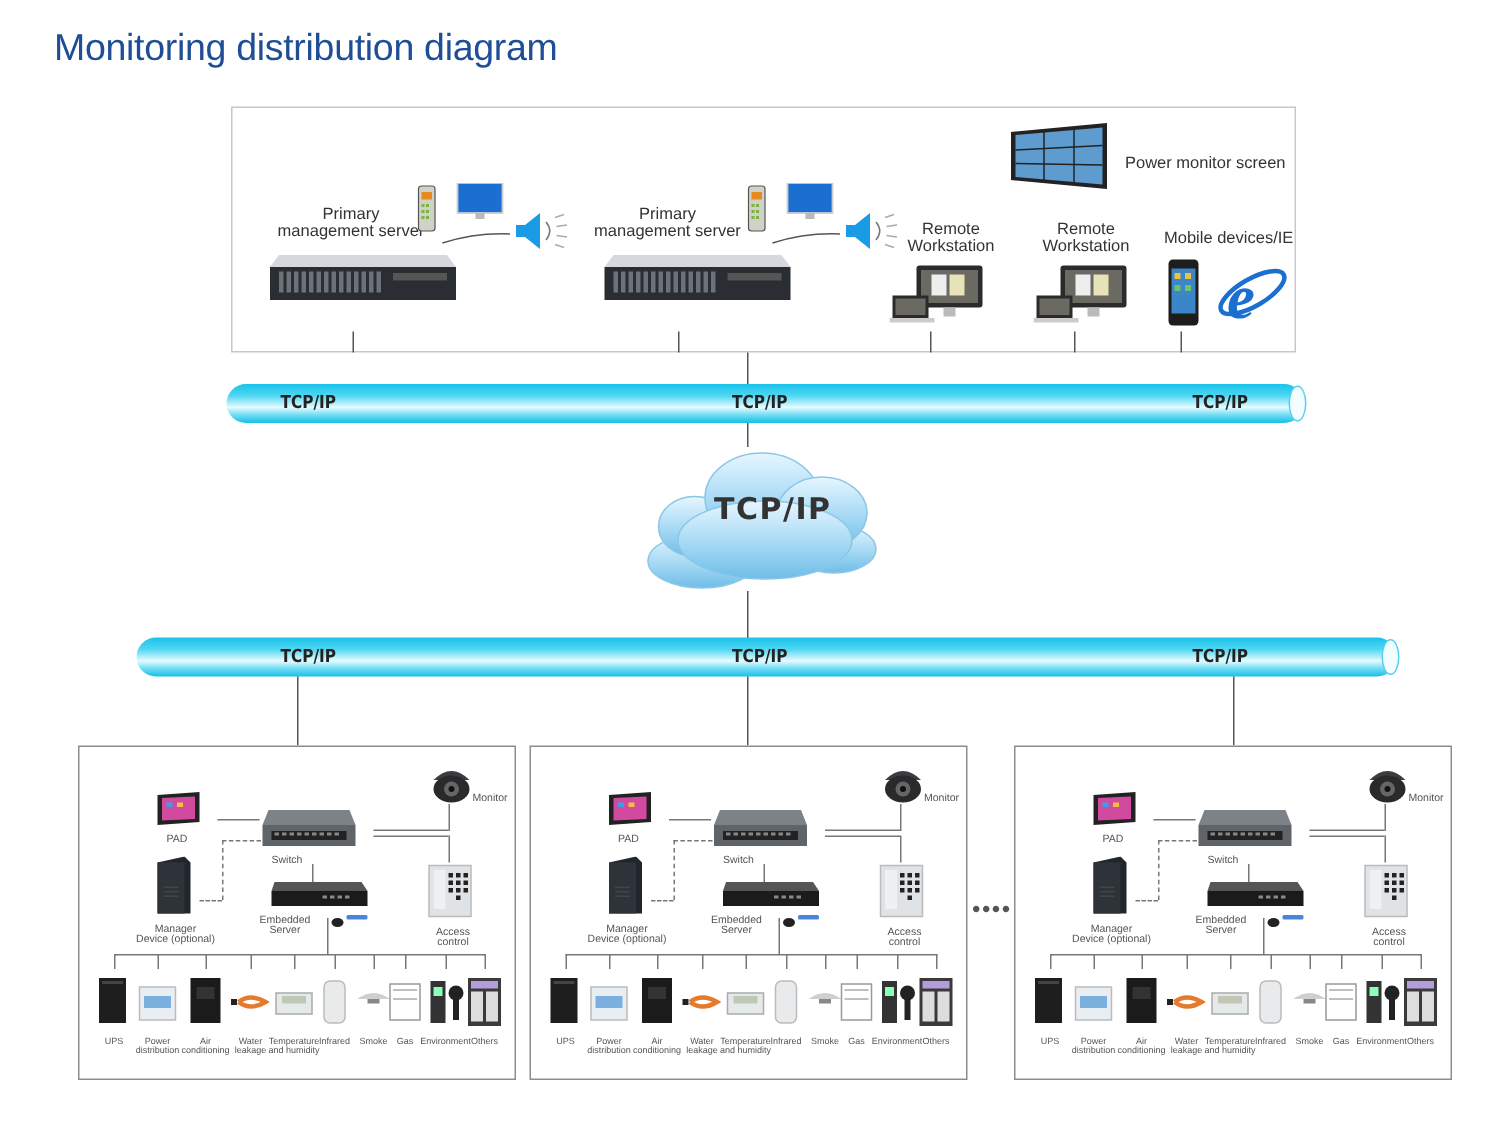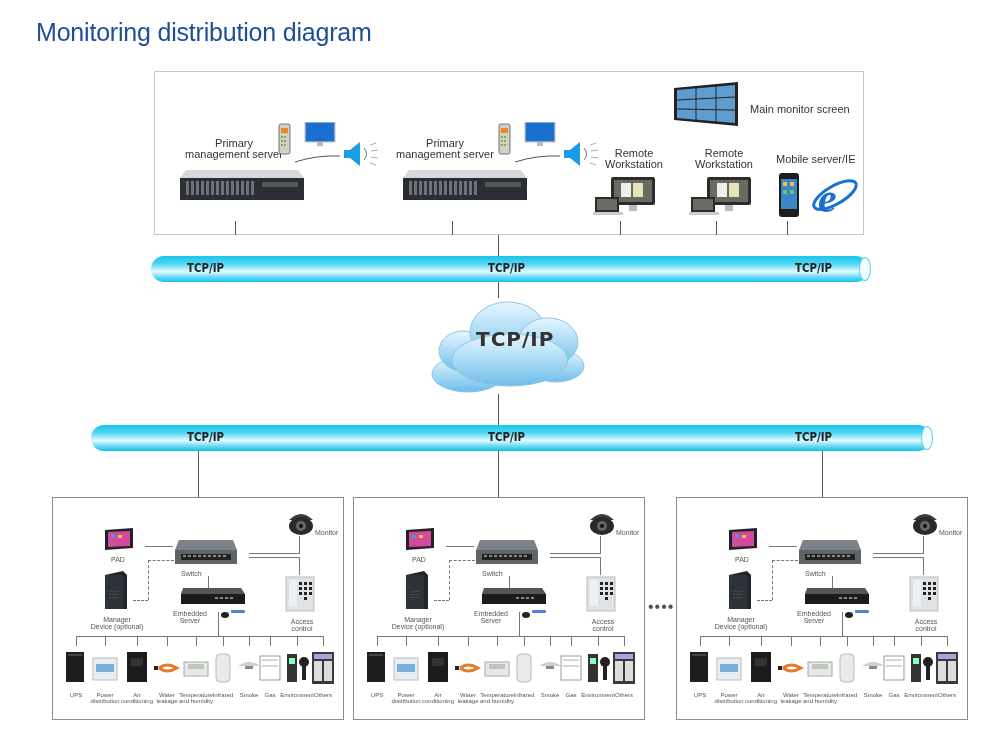--- a/index.html
+++ b/index.html
@@ -135,21 +135,21 @@
 <svg class="abs" style="left:672px;top:82px" width="68" height="46">
   <polygon points="2,6 66,0 66,44 2,38" fill="#222"></polygon>
   <polygon points="5,8 63,3 63,41 5,36" fill="#5e9ccf"></polygon>
   <g stroke="#222" stroke-width="1">
       <line x1="24" y1="6" x2="24" y2="38"></line>
       <line x1="44" y1="4" x2="44" y2="40"></line>
       <line x1="5" y1="18" x2="63" y2="15"></line>
       <line x1="5" y1="27" x2="63" y2="28"></line>
     </g>
 </svg>
-<div class="abs lbl" style="left:750px;top:104px;">Main monitor screen</div>
+<div class="abs lbl" style="left:750px;top:104px;">Power monitor screen</div>
 
 <div class="abs lbl" style="left:602px;top:148px;width:64px;">
   <div>Remote</div>
   <div>Workstation</div>
 </div>
 <svg class="abs" style="left:593px;top:175px" width="64" height="42">
   <rect x="18" y="2" width="44" height="28" rx="2" fill="#2b2b2b"></rect>
   <rect x="21" y="5" width="38" height="22" fill="#6b6a62"></rect>
     <rect x="28" y="8" width="10" height="14" fill="#eee"></rect>
     <rect x="40" y="8" width="10" height="14" fill="#e8e2b8"></rect>
@@ -166,21 +166,21 @@
   <rect x="18" y="2" width="44" height="28" rx="2" fill="#2b2b2b"></rect>
   <rect x="21" y="5" width="38" height="22" fill="#6b6a62"></rect>
     <rect x="28" y="8" width="10" height="14" fill="#eee"></rect>
     <rect x="40" y="8" width="10" height="14" fill="#e8e2b8"></rect>
   <rect x="36" y="30" width="8" height="6" fill="#bbb"></rect>
   <rect x="2" y="22" width="24" height="15" fill="#2b2b2b"></rect>
     <rect x="4" y="24" width="20" height="11" fill="#6b6a62"></rect>
   <rect x="0" y="37" width="30" height="3" fill="#ccc"></rect>
 </svg>
 
-<div class="abs lbl" style="left:776px;top:154px;">Mobile server/IE</div>
+<div class="abs lbl" style="left:776px;top:154px;">Mobile devices/IE</div>
 <svg class="abs" style="left:778px;top:172px" width="22" height="46">
   <rect x="1" y="1" width="20" height="44" rx="3" fill="#1d1d1d"></rect>
   <rect x="3" y="7" width="16" height="30" fill="#3a86c8"></rect>
   <g fill="#f2c03c">
       <rect x="5" y="10" width="4" height="4"></rect>
       <rect x="12" y="10" width="4" height="4"></rect>
     </g>
   <g fill="#6cc36c">
       <rect x="5" y="18" width="4" height="4"></rect>
       <rect x="12" y="18" width="4" height="4"></rect>

